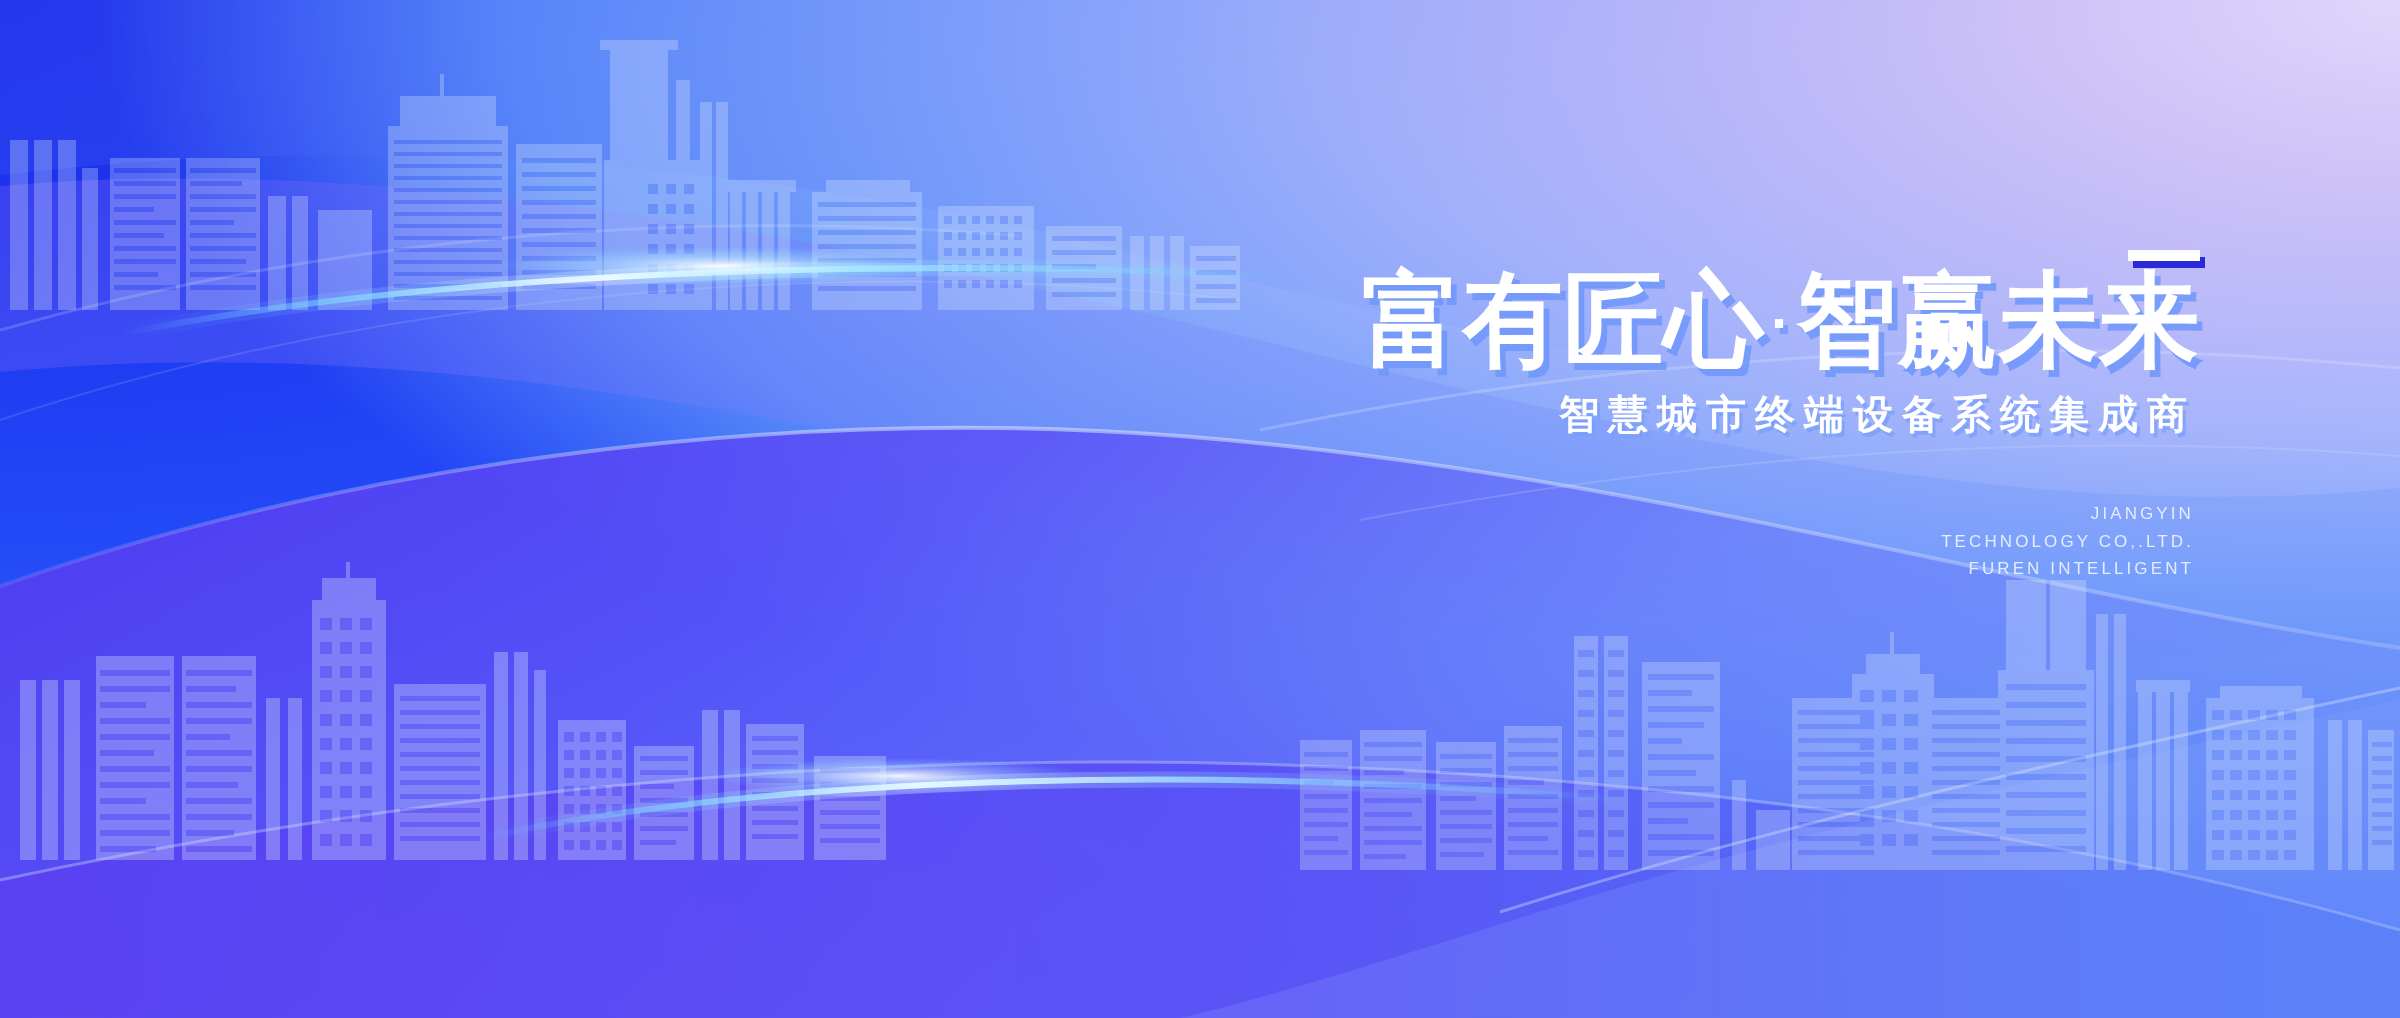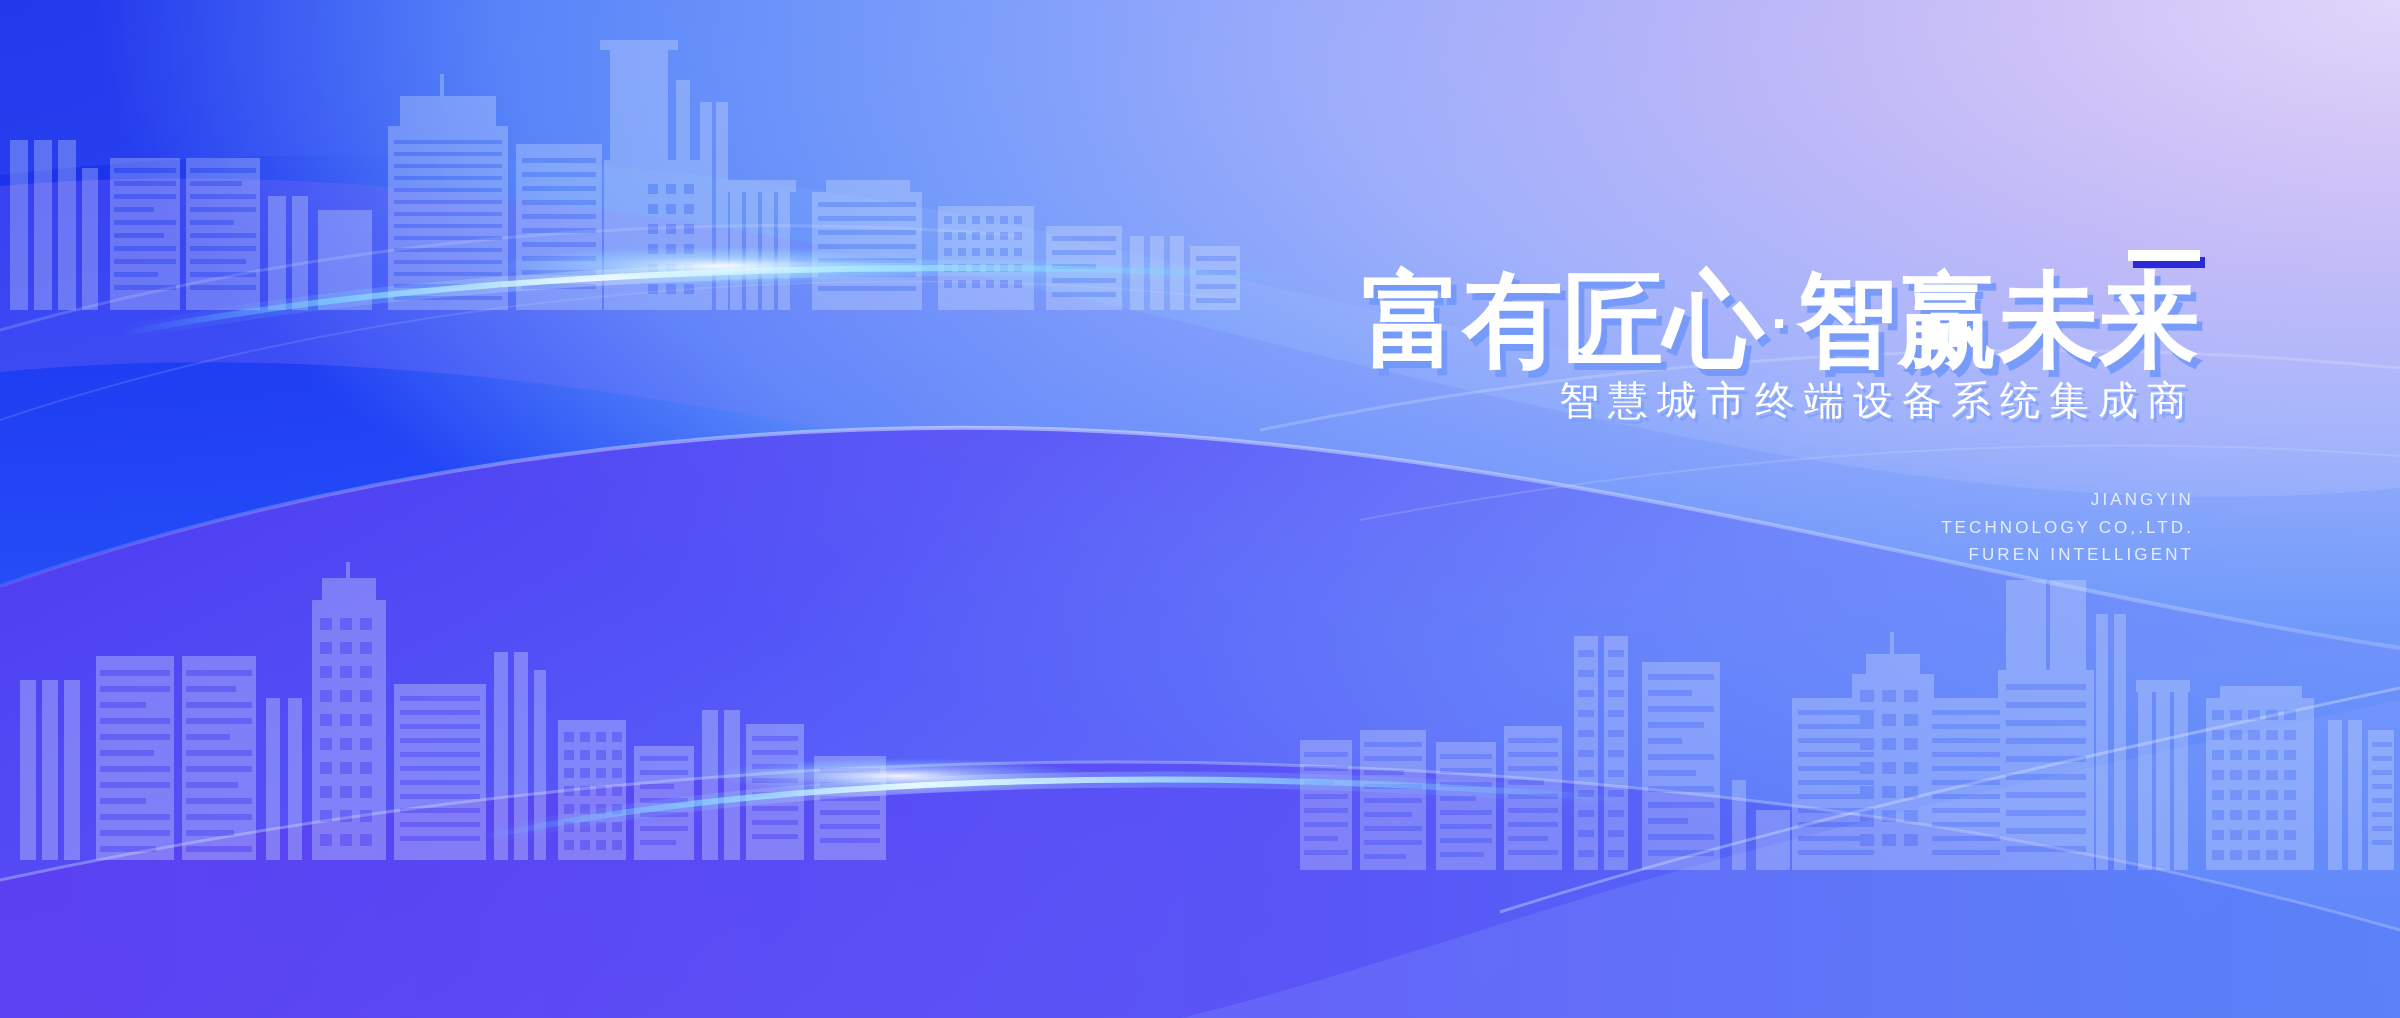--- a/index.html
+++ b/index.html
@@ -62,23 +62,23 @@
   }
   #headline .sep{
     display:inline-block;
     font-size:60px;
     vertical-align:middle;
     transform:translateY(-6px);
     padding:0 6px;
     text-shadow:5px 6px 0 rgba(110,150,250,.8);
   }
   #subtitle{
-    margin:0 0 0 0;
+    margin:14px 0 0 0;
     font-size:40px;
-    font-weight:400;
+    font-weight:700;
     color:#ffffff;
     letter-spacing:9px;
     white-space:nowrap;
     text-shadow:3px 4px 0 rgba(120,158,252,.75);
     padding-right:4px;
   }
   #company-block{
     margin:58px 0 4px 0;
     color:#e4ecff;
     font-size:17px;

